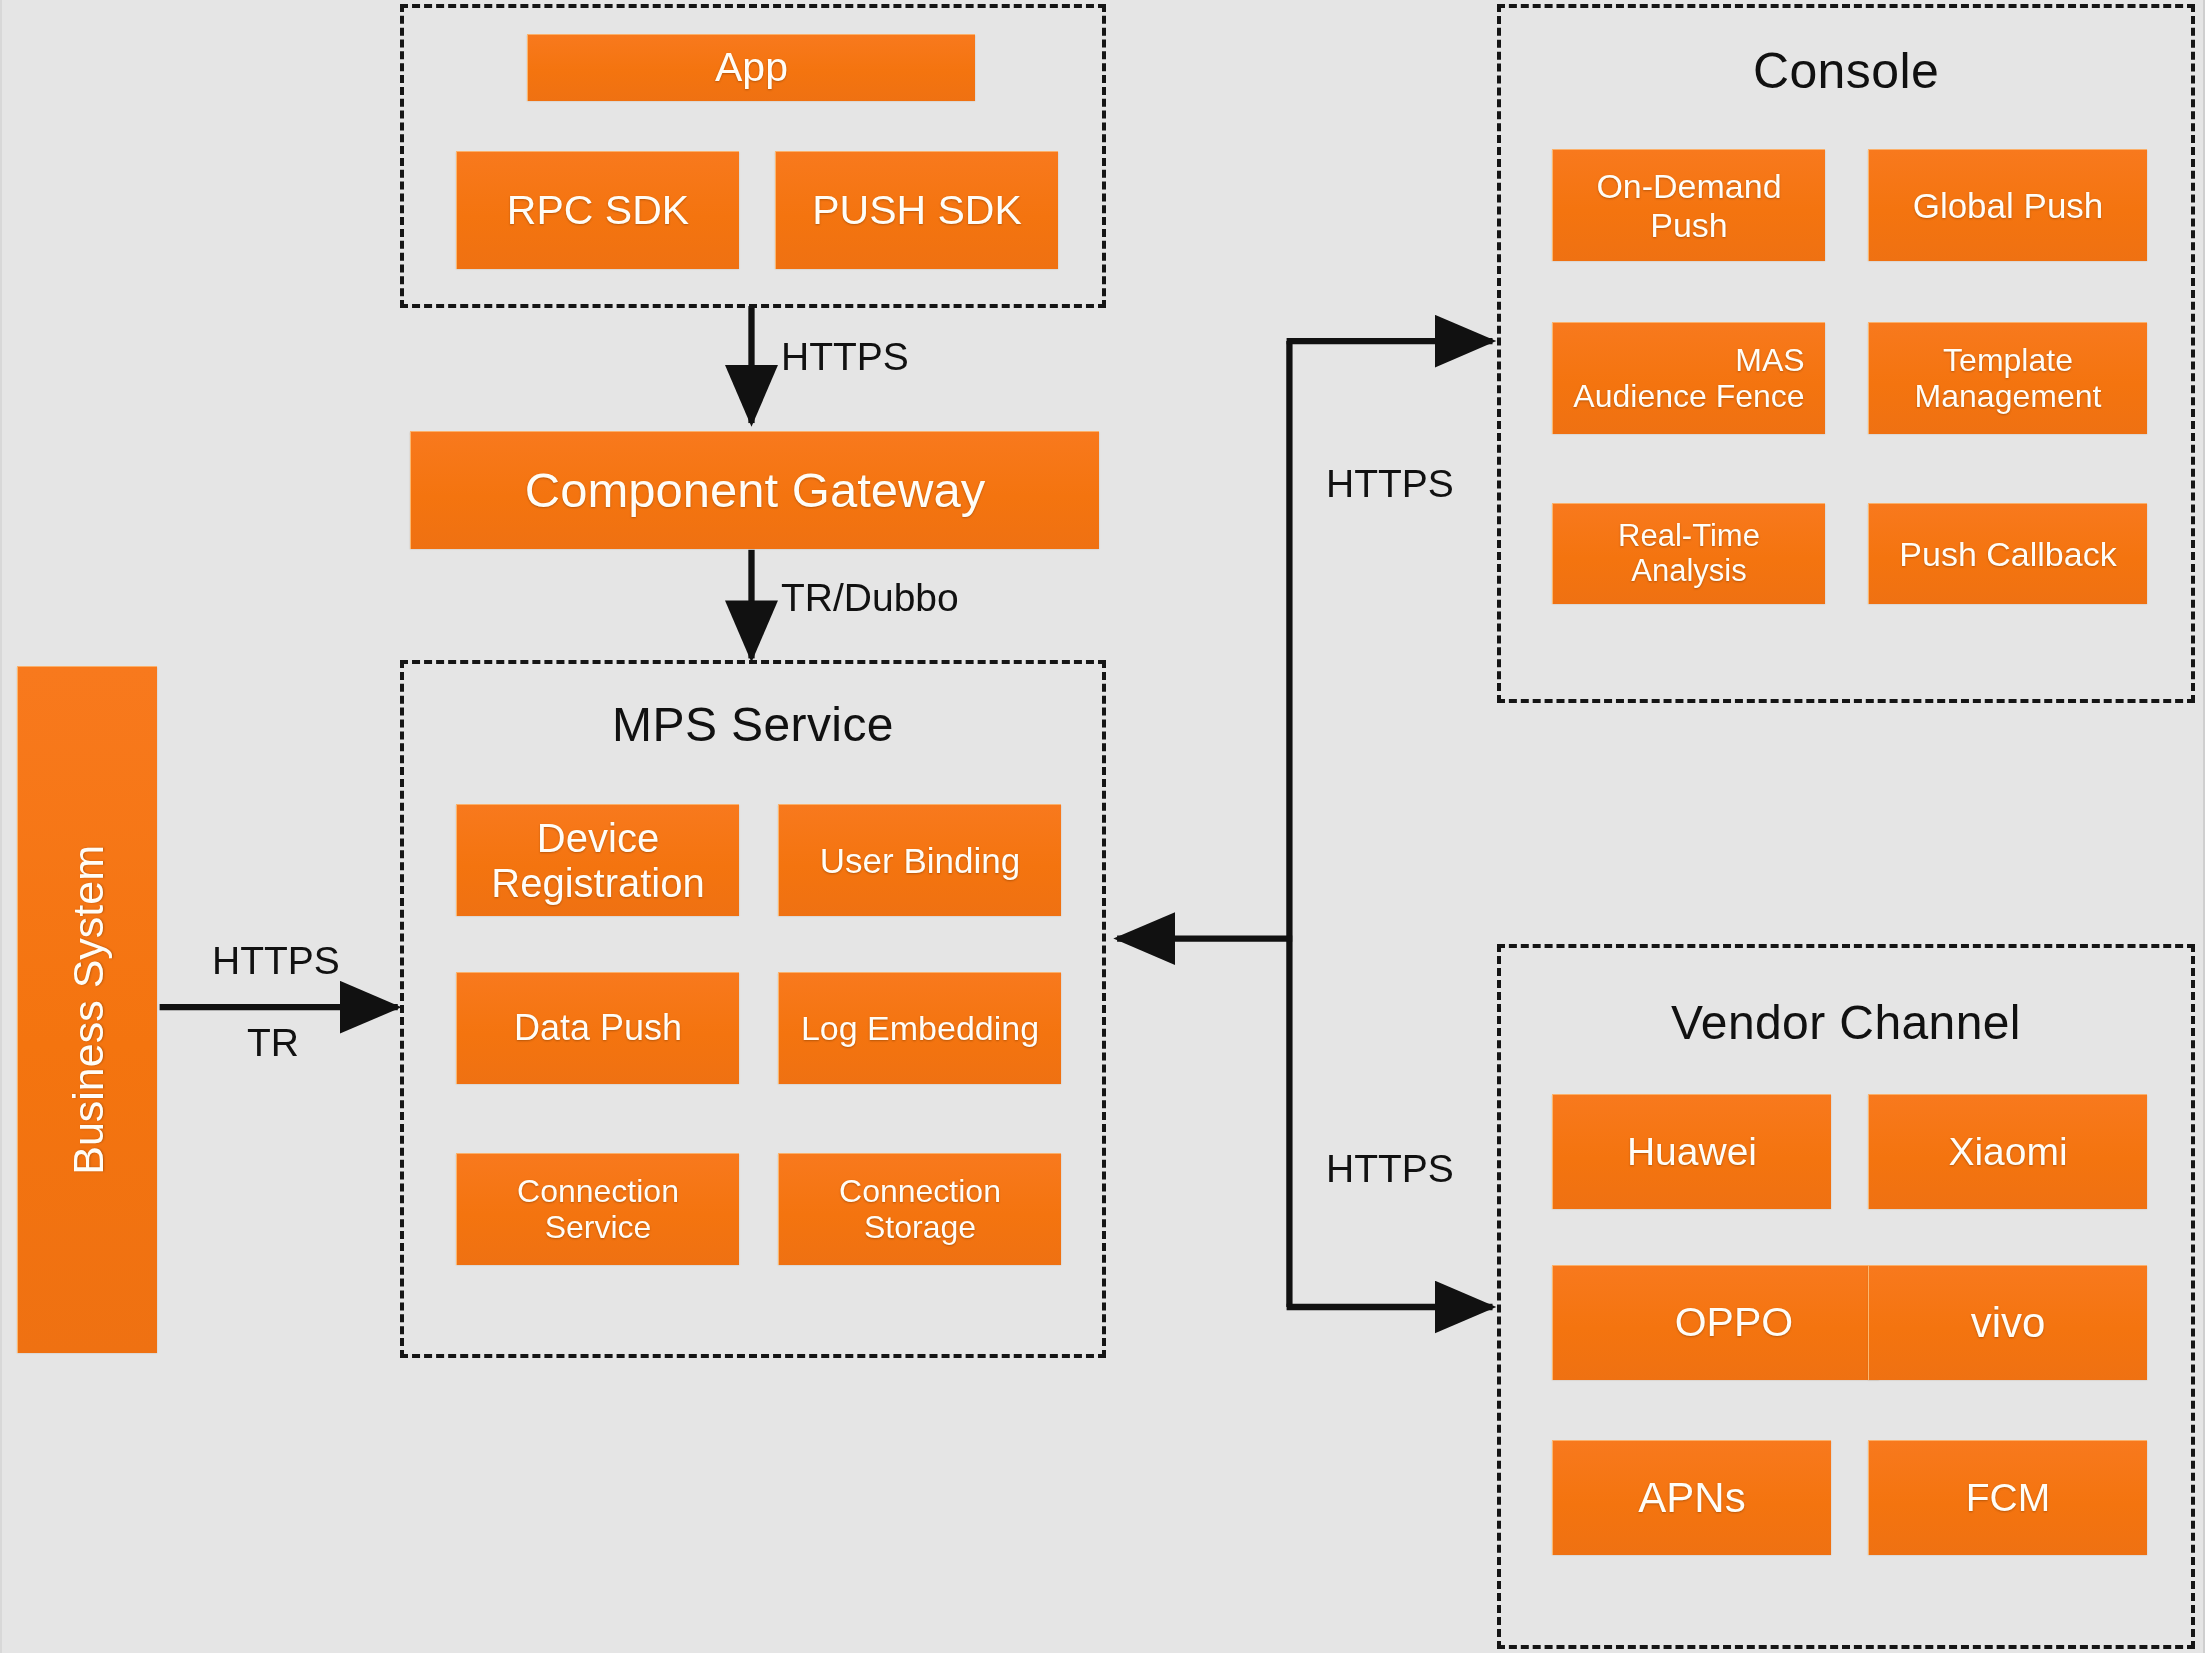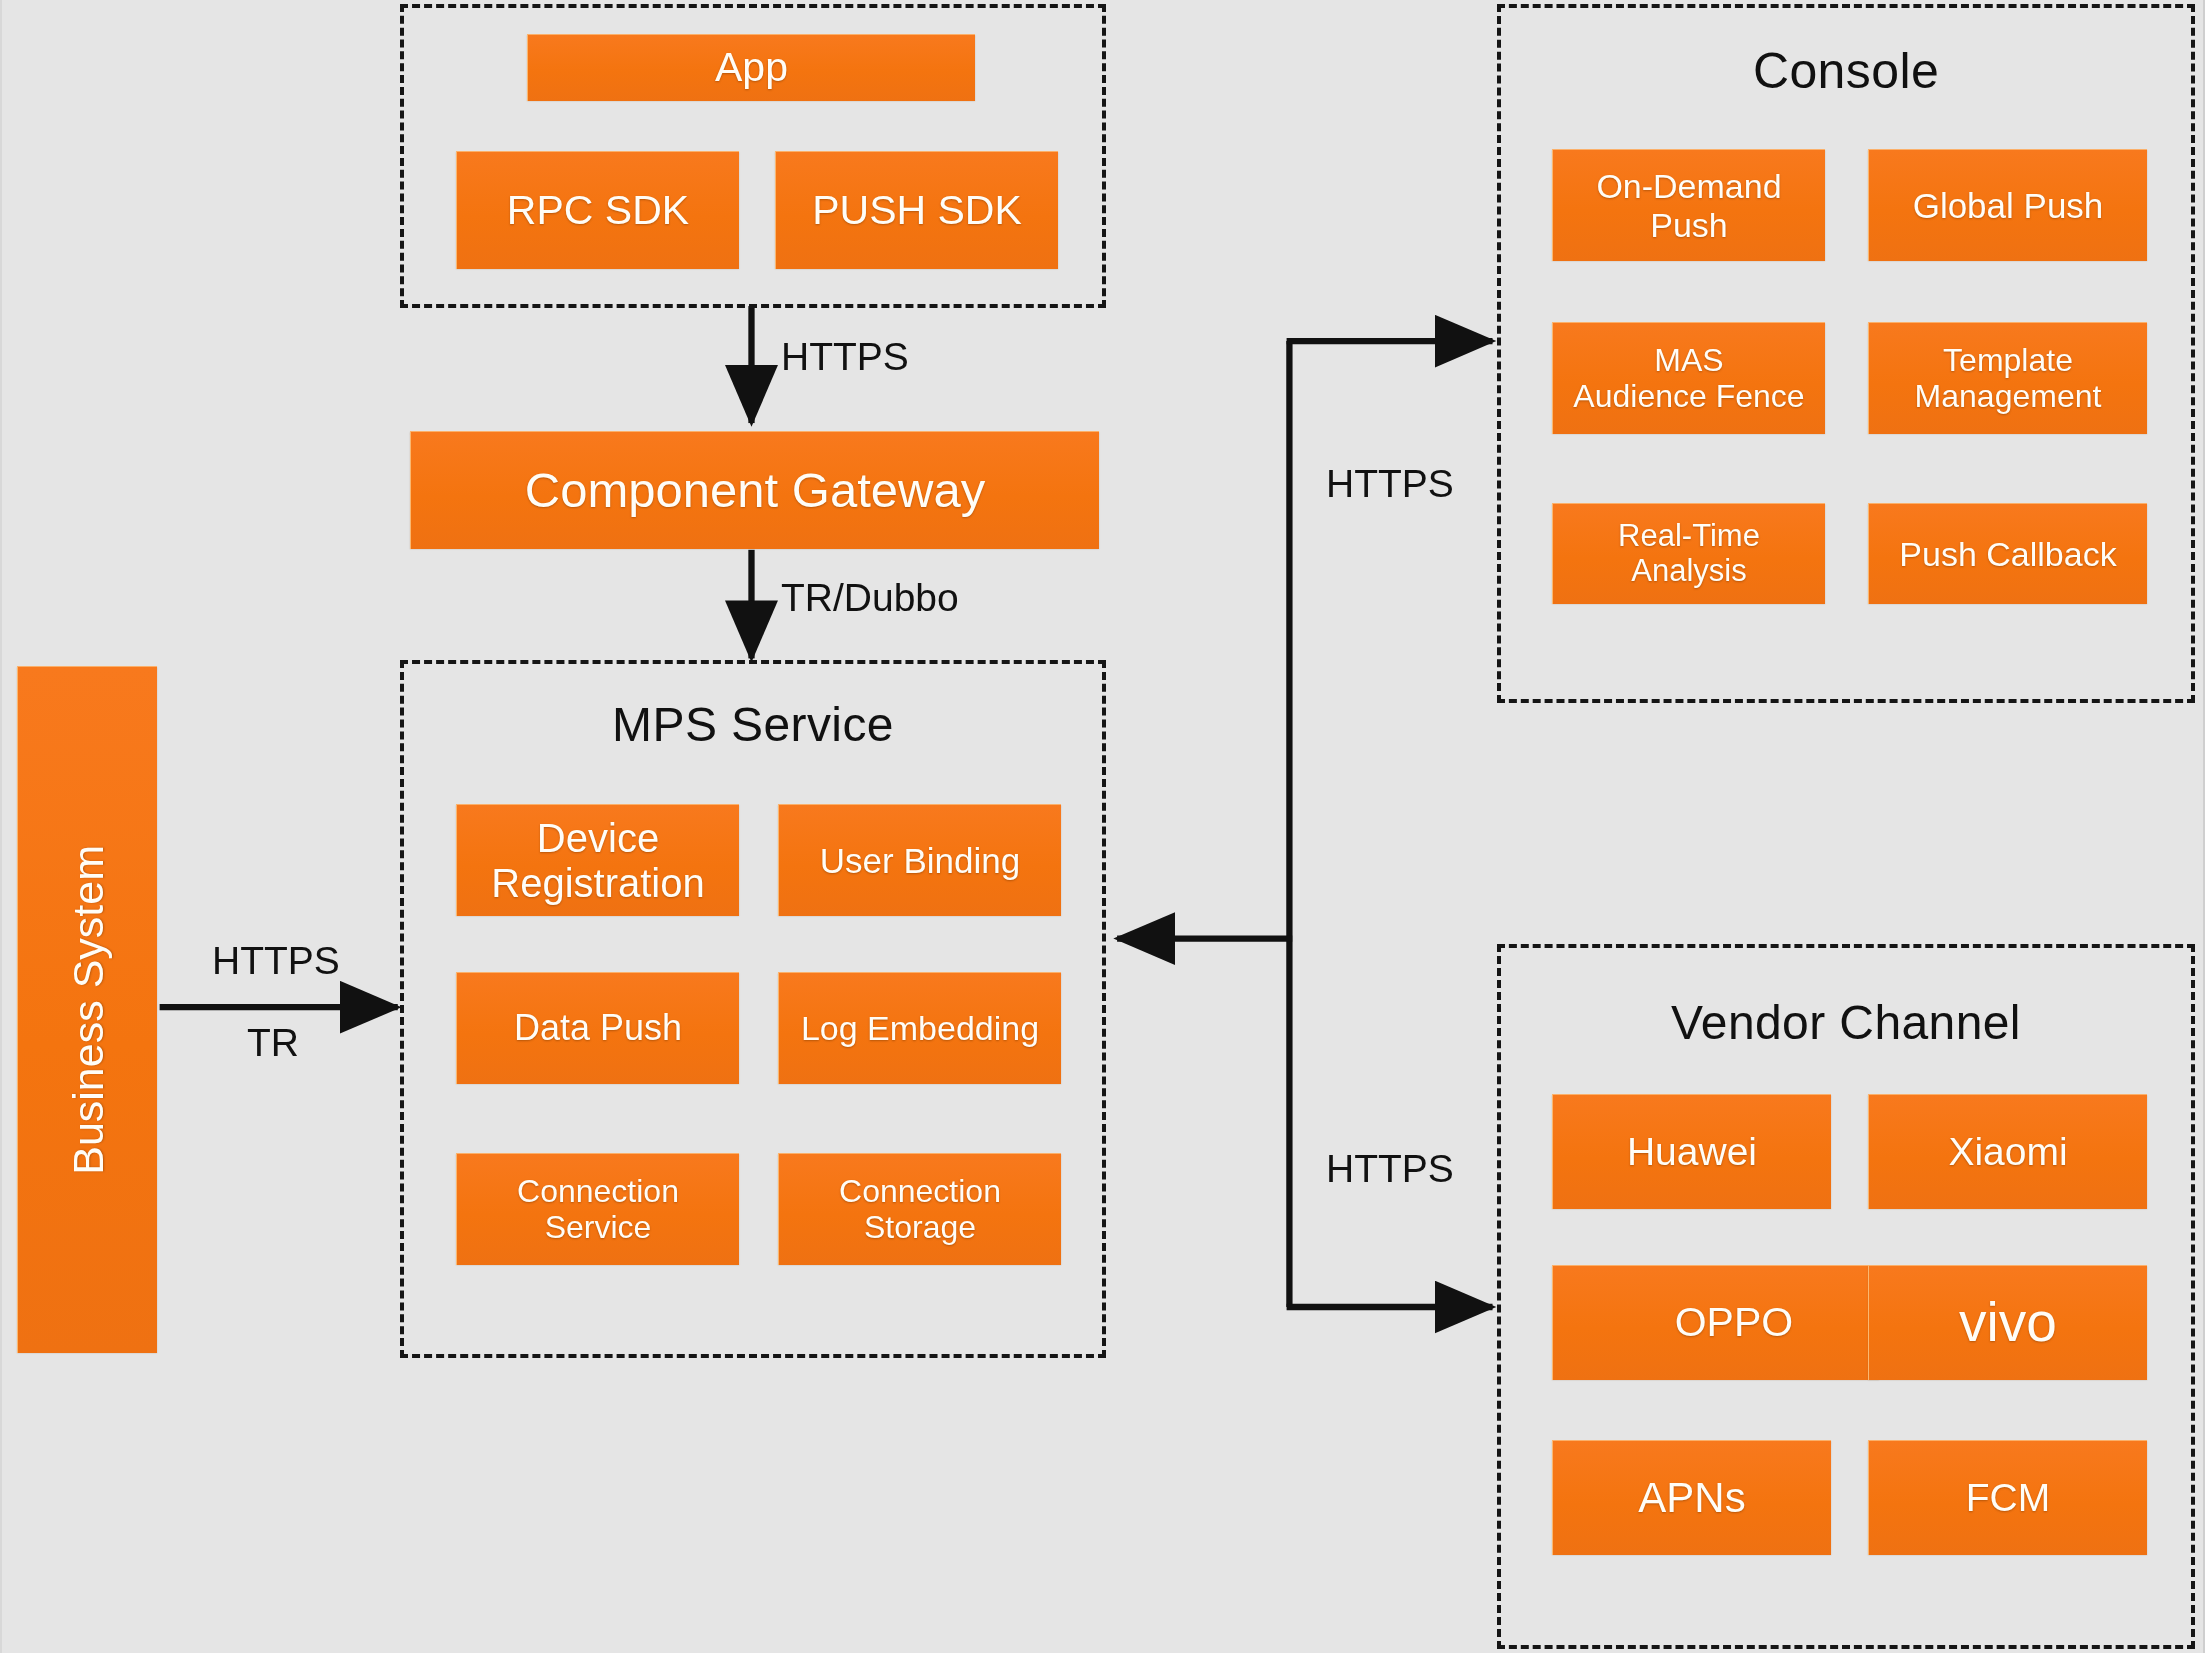--- a/index.html
+++ b/index.html
@@ -148,21 +148,21 @@
   <div class="group-title" style="left:1495px; top:42px; width:698px; font-size:50px;">Console</div>
 
   <div class="obox" style="left:1550px; top:149px; width:273px; height:112px; font-size:34px;">
     <span style="white-space:pre-line;">On-Demand
 Push</span>
   </div>
   <div class="obox" style="left:1866px; top:149px; width:279px; height:112px; font-size:35px;">
     <span style="white-space:pre-line;">Global Push</span>
   </div>
 
-  <div class="obox" style="left:1550px; top:322px; width:273px; height:112px; font-size:32px;">
+  <div class="obox" style="left:1550px; top:322px; width:273px; height:112px; font-size:32px;text-align:right;">
     <span style="white-space:pre-line;">MAS
 Audience Fence</span>
   </div>
   <div class="obox" style="left:1866px; top:322px; width:279px; height:112px; font-size:32px;">
     <span style="white-space:pre-line;">Template
 Management</span>
   </div>
 
   <div class="obox" style="left:1866px; top:503px; width:279px; height:101px; font-size:34px;">
     <span style="white-space:pre-line;">Push Callback</span>
@@ -175,21 +175,21 @@
   <div class="arrow-label" style="left:1324px; top:462px; font-size:39px;">HTTPS</div>
 
   <div class="group" style="left:1495px; top:944px; width:698px; height:705px;">
   </div>
   <div class="group-title" style="left:1495px; top:995px; width:698px; font-size:48px;">Vendor Channel</div>
 
   <div class="obox" style="left:1550px; top:1094px; width:279px; height:115px; font-size:39px;">Huawei</div>
   <div class="obox" style="left:1866px; top:1094px; width:279px; height:115px; font-size:39px;">Xiaomi</div>
 
   <div class="obox" style="left:1550px; top:1265px; width:327px; height:115px; font-size:41px;padding-left:40px;">OPPO</div>
-  <div class="obox" style="left:1866px; top:1265px; width:279px; height:115px; font-size:55px;">vivo</div>
+  <div class="obox" style="left:1866px; top:1265px; width:279px; height:115px; font-size:42px;">vivo</div>
 
   <div class="obox" style="left:1550px; top:1440px; width:279px; height:115px; font-size:42px;">APNs</div>
   <div class="obox" style="left:1866px; top:1440px; width:279px; height:115px; font-size:39px;">FCM</div>
 
   <div class="arrow-label" style="left:1324px; top:1147px; font-size:39px;">HTTPS</div>
 
 </div>
 
 
 </body></html>

